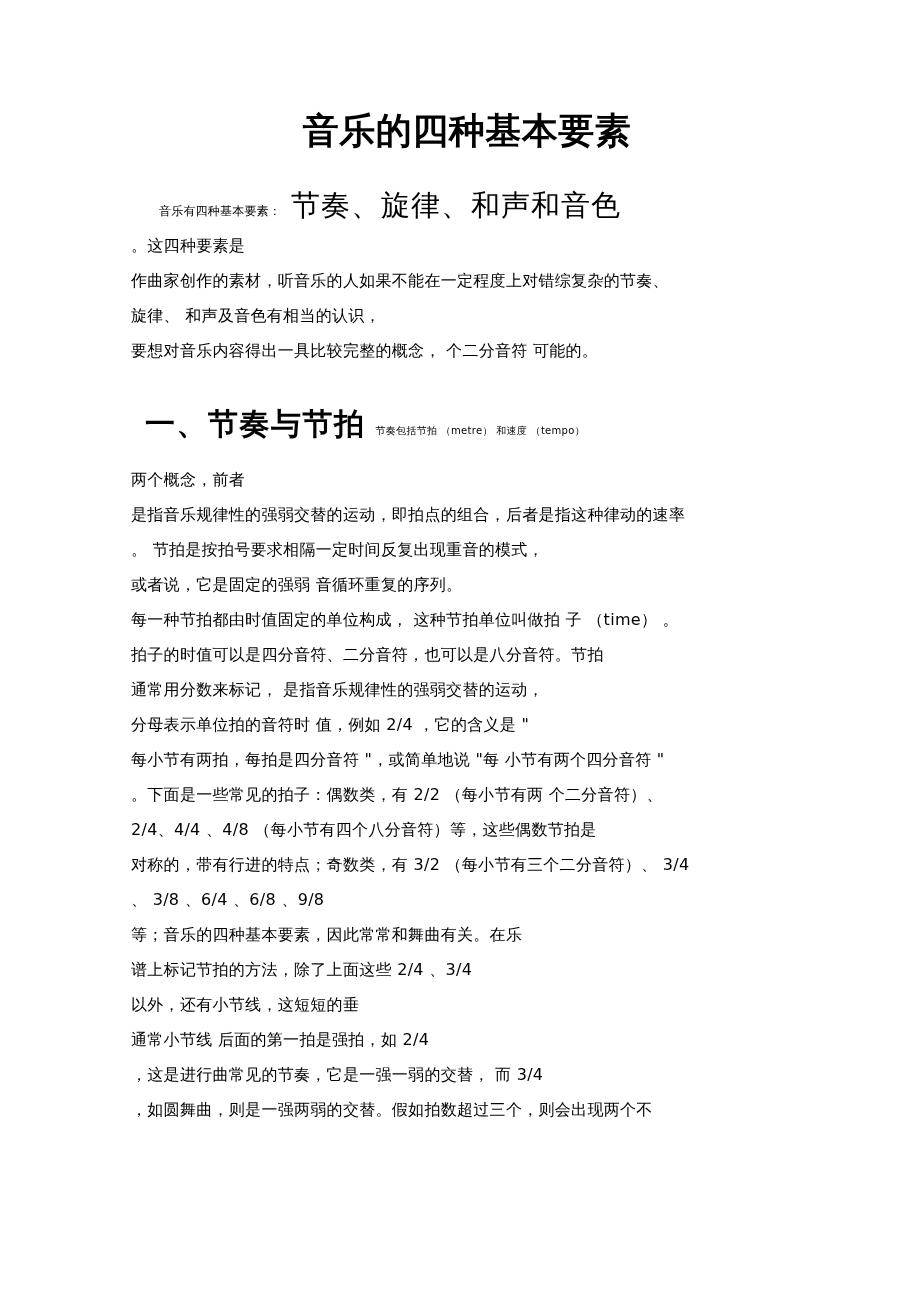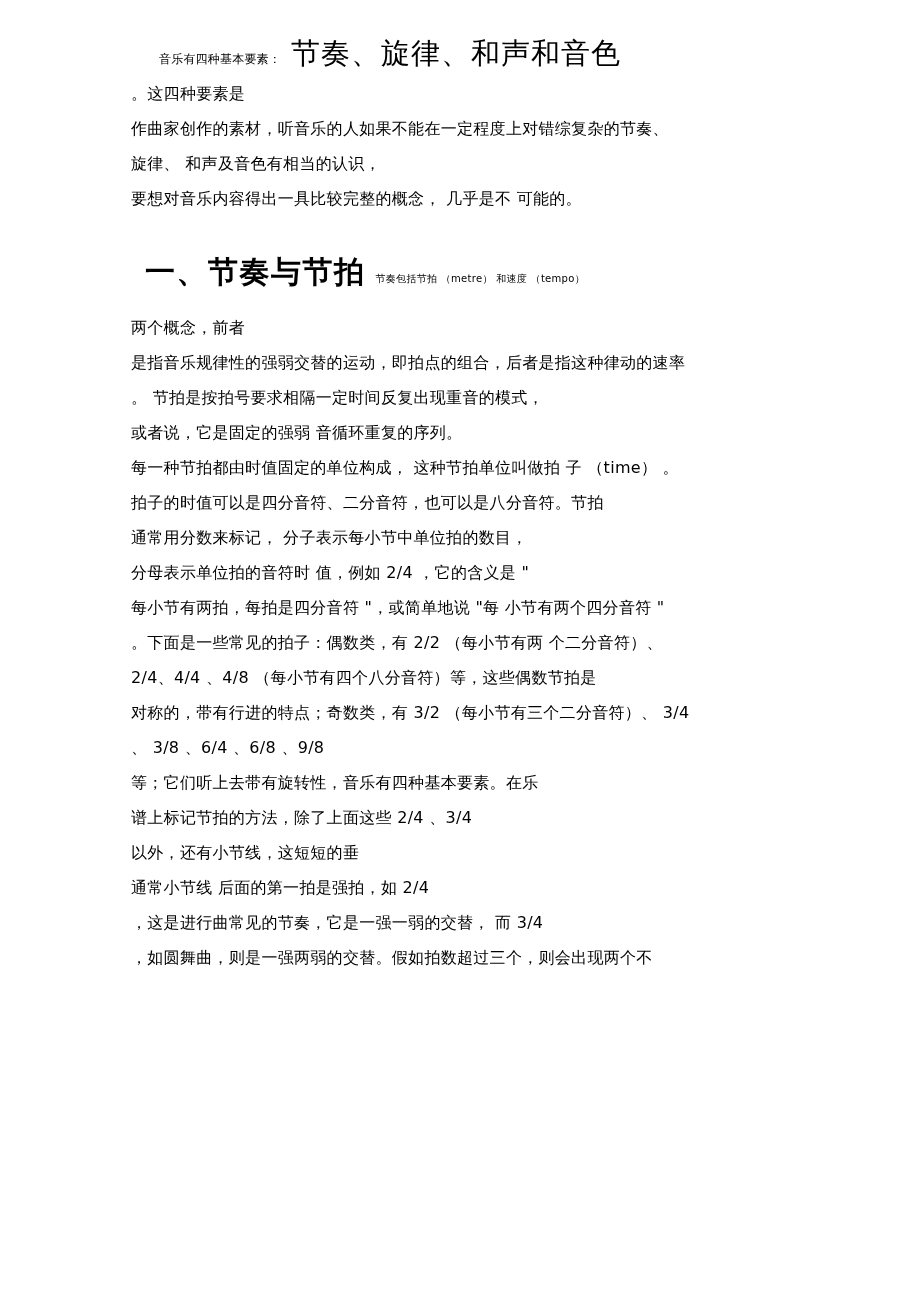--- a/index.html
+++ b/index.html
@@ -80,48 +80,49 @@
   .gap-after-section {
     margin-top: 11px;
   }
 </style>
 </head>
 <body>
 
 <div class="page">
   <div class="doc-body">
 
+    <h1 class="doc-title">音乐的四种基本要素</h1>
 
     <div class="intro-line">
       <span class="intro-small">音乐有四种基本要素：</span><span class="intro-emph">节奏、旋律、和声和音色</span>
     </div>
 
     <div class="para-line">。这四种要素是</div>
     <div class="para-line">作曲家创作的素材，听音乐的人如果不能在一定程度上对错综复杂的节奏、</div>
     <div class="para-line">旋律、 和声及音色有相当的认识，</div>
-    <div class="para-line">要想对音乐内容得出一具比较完整的概念， 几乎是不 可能的。</div>
+    <div class="para-line">要想对音乐内容得出一具比较完整的概念， 个二分音符 可能的。</div>
 
     <div class="section-line">
       <span class="section-heading">一、节奏与节拍</span><span class="section-tail">节奏包括节拍 （metre） 和速度 （tempo）</span>
     </div>
 
     <div class="para-line gap-after-section">两个概念，前者</div>
     <div class="para-line">是指音乐规律性的强弱交替的运动，即拍点的组合，后者是指这种律动的速率</div>
     <div class="para-line">。 节拍是按拍号要求相隔一定时间反复出现重音的模式，</div>
     <div class="para-line">或者说，它是固定的强弱 音循环重复的序列。</div>
     <div class="para-line">每一种节拍都由时值固定的单位构成， 这种节拍单位叫做拍 子 （time） 。</div>
     <div class="para-line">拍子的时值可以是四分音符、二分音符，也可以是八分音符。节拍</div>
-    <div class="para-line">通常用分数来标记， 分子表示每小节中单位拍的数目，</div>
+    <div class="para-line">通常用分数来标记， 是指音乐规律性的强弱交替的运动，</div>
     <div class="para-line">分母表示单位拍的音符时 值，例如 2/4 ，它的含义是 "</div>
     <div class="para-line">每小节有两拍，每拍是四分音符 "，或简单地说 "每 小节有两个四分音符 "</div>
     <div class="para-line">。下面是一些常见的拍子：偶数类，有 2/2 （每小节有两 个二分音符）、</div>
     <div class="para-line">2/4、4/4 、4/8 （每小节有四个八分音符）等，这些偶数节拍是</div>
     <div class="para-line">对称的，带有行进的特点；奇数类，有 3/2 （每小节有三个二分音符）、 3/4</div>
     <div class="para-line">、 3/8 、6/4 、6/8 、9/8</div>
-    <div class="para-line">等；它们听上去带有旋转性，音乐有四种基本要素。在乐</div>
+    <div class="para-line">等；音乐的四种基本要素，因此常常和舞曲有关。在乐</div>
     <div class="para-line">谱上标记节拍的方法，除了上面这些 2/4 、3/4</div>
     <div class="para-line">以外，还有小节线，这短短的垂</div>
     <div class="para-line">通常小节线 后面的第一拍是强拍，如 2/4</div>
     <div class="para-line">，这是进行曲常见的节奏，它是一强一弱的交替， 而 3/4</div>
     <div class="para-line">，如圆舞曲，则是一强两弱的交替。假如拍数超过三个，则会出现两个不</div>
 
   </div>
 </div>
 
 </body></html>

